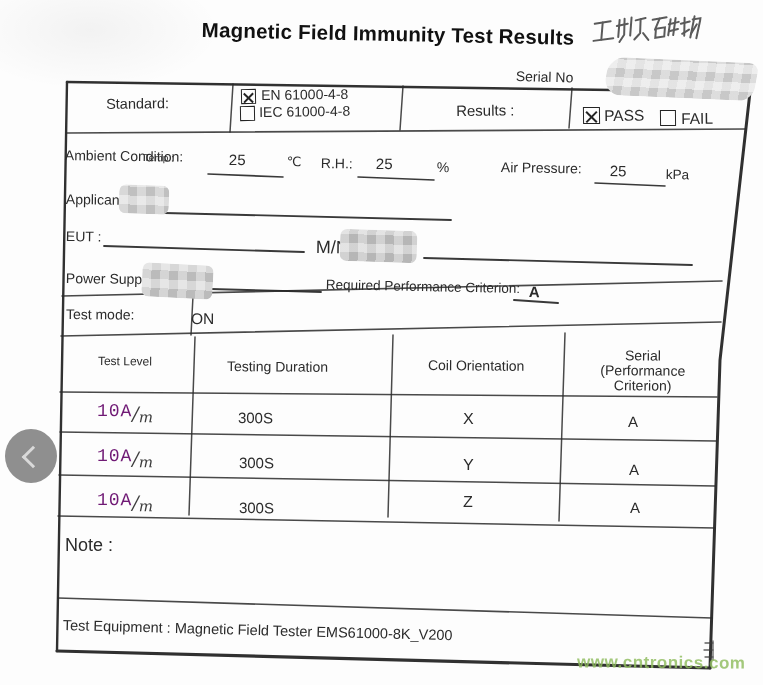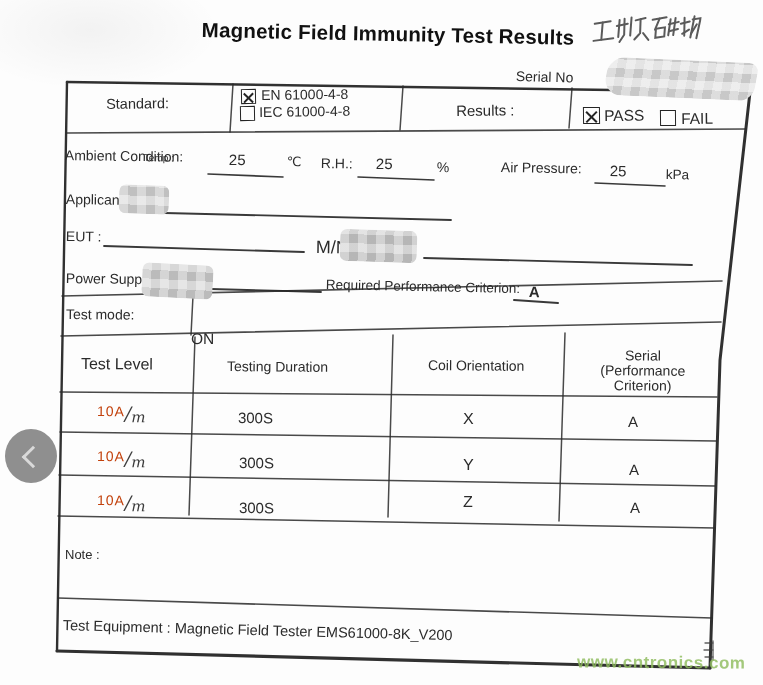--- a/index.html
+++ b/index.html
@@ -21,21 +21,21 @@
   }
   .cb.checked::before{transform:rotate(45deg);}
   .cb.checked::after{transform:rotate(-45deg);}
   .mosaic{
     position:absolute;border-radius:7px;
     background-color:#d6d6d6;
     background-image:
       repeating-linear-gradient(90deg, rgba(255,255,255,.38) 0 9px, rgba(0,0,0,0) 9px 18px),
       repeating-linear-gradient(0deg, rgba(110,110,110,.18) 0 9px, rgba(255,255,255,.22) 9px 18px);
   }
-  .level-cell .amt{color:#c2410c;font-size:14px;letter-spacing:1px;}
+  .level-cell .amt{color:#701a75;font-size:18px;letter-spacing:1px;font-family:Liberation Mono, monospace;}
   .level-cell .slash{font-family:"DejaVu Serif",serif;font-style:italic;font-size:19px;color:#3c3c3c;vertical-align:-4px;}
   .level-cell .unit{font-family:"DejaVu Serif",serif;font-style:italic;font-size:15px;color:#3c3c3c;vertical-align:-6px;}
   .watermark{
     position:absolute;z-index:6;font-weight:bold;letter-spacing:.5px;
     color:rgba(143,188,94,.82);font-size:17px;transform:rotate(.4deg);
   }
   .nav-btn{
     position:absolute;left:5px;top:429px;width:52px;height:54px;border-radius:50%;
     background:#8f8f8f;z-index:7;border:none;cursor:pointer;
   }
@@ -160,23 +160,23 @@
   <div class="t" style="left:66px;top:229px;font-size:14px;transform:rotate(0.8deg);text-align:right;">EUT :</div>
   <div class="t" style="left:316px;top:238px;font-size:18px;transform:rotate(0.8deg);">M/N</div>
   <div class="mosaic" style="left:340px;top:230px;width:77px;height:32px;background-color:#c6c6c6;transform:rotate(2deg);"></div>
 
   <div class="t" style="left:66px;top:271px;font-size:14px;transform:rotate(0.8deg);">Power Supply</div>
   <div class="mosaic" style="left:142px;top:264px;width:71px;height:34px;background-color:#cccccc;transform:rotate(3deg);"></div>
   <div class="t" style="left:326px;top:278px;font-size:13.5px;transform:rotate(1.2deg);">Required Performance Criterion:</div>
   <div class="t bold" style="left:529px;top:284px;font-size:15px;transform:rotate(1deg);">A</div>
 
   <div class="t" style="left:66px;top:307px;font-size:14px;transform:rotate(0.5deg);">Test mode:</div>
-  <div class="t" style="left:191px;top:310px;font-size:15.5px;transform:rotate(0.5deg);margin-top:20px;">ON</div>
-
-  <div class="t" style="left:81px;top:355px;font-size:16px;transform:rotate(0.5deg);">Test Level</div>
+  <div class="t" style="left:191px;top:310px;font-size:15.5px;transform:rotate(0.5deg);">ON</div>
+
+  <div class="t" style="left:98px;top:355px;font-size:12px;transform:rotate(0.5deg);">Test Level</div>
   <div class="t" style="left:227px;top:359px;font-size:14px;transform:rotate(0.5deg);">Testing Duration</div>
   <div class="t" style="left:428px;top:358px;font-size:14px;transform:rotate(0.5deg);">Coil Orientation</div>
   <div class="t" style="left:593px;top:348px;width:100px;font-size:14px;text-align:center;white-space:normal;line-height:15px;transform:rotate(0.5deg);">
     <span>Serial</span><br>
     <span>(Performance</span><br>
     <span>Criterion)</span>
   </div>
 
   <div class="t level-cell" style="left:97px;top:402px;transform:rotate(0.5deg);">
     <span class="amt">10A</span><span class="slash">/</span><span class="unit">m</span>
@@ -192,21 +192,21 @@
   <div class="t" style="left:463px;top:456px;font-size:16px;transform:rotate(0.5deg);">Y</div>
   <div class="t" style="left:629px;top:462px;font-size:15px;transform:rotate(0.5deg);">A</div>
 
   <div class="t level-cell" style="left:97px;top:491px;transform:rotate(0.5deg);">
     <span class="amt">10A</span><span class="slash">/</span><span class="unit">m</span>
   </div>
   <div class="t" style="left:239px;top:500px;font-size:15px;transform:rotate(0.5deg);">300S</div>
   <div class="t" style="left:463px;top:493px;font-size:16px;transform:rotate(0.5deg);">Z</div>
   <div class="t" style="left:630px;top:500px;font-size:15px;transform:rotate(0.5deg);">A</div>
 
-  <div class="t" style="left:65px;top:548px;font-size:13px;">Note :</div>
+  <div class="t" style="left:65px;top:536px;font-size:18px;">Note :</div>
   <div class="t" style="left:63px;top:618px;font-size:14.5px;transform:rotate(1.5deg);">Test Equipment : Magnetic Field Tester EMS61000-8K_V200</div>
 
   <div class="watermark" style="left:577px;top:653px;">www.cntronics.com</div>
 
   <button class="nav-btn">
     <span class="chev"></span>
   </button>
 
 </div>
 

